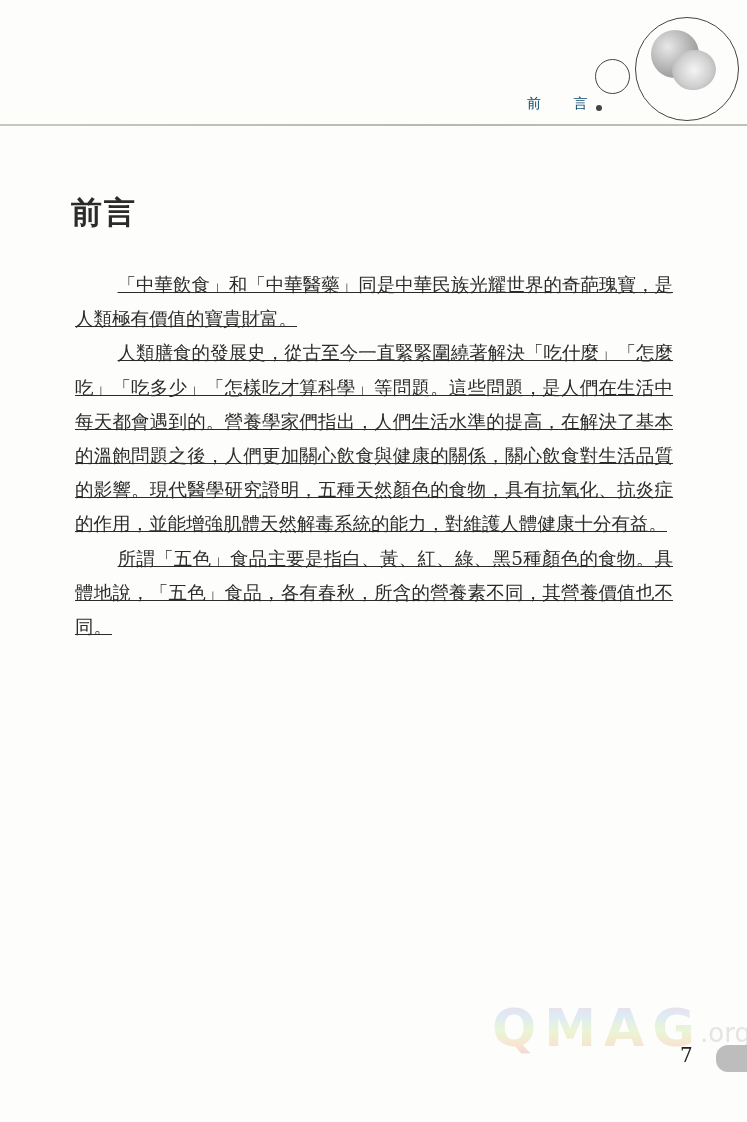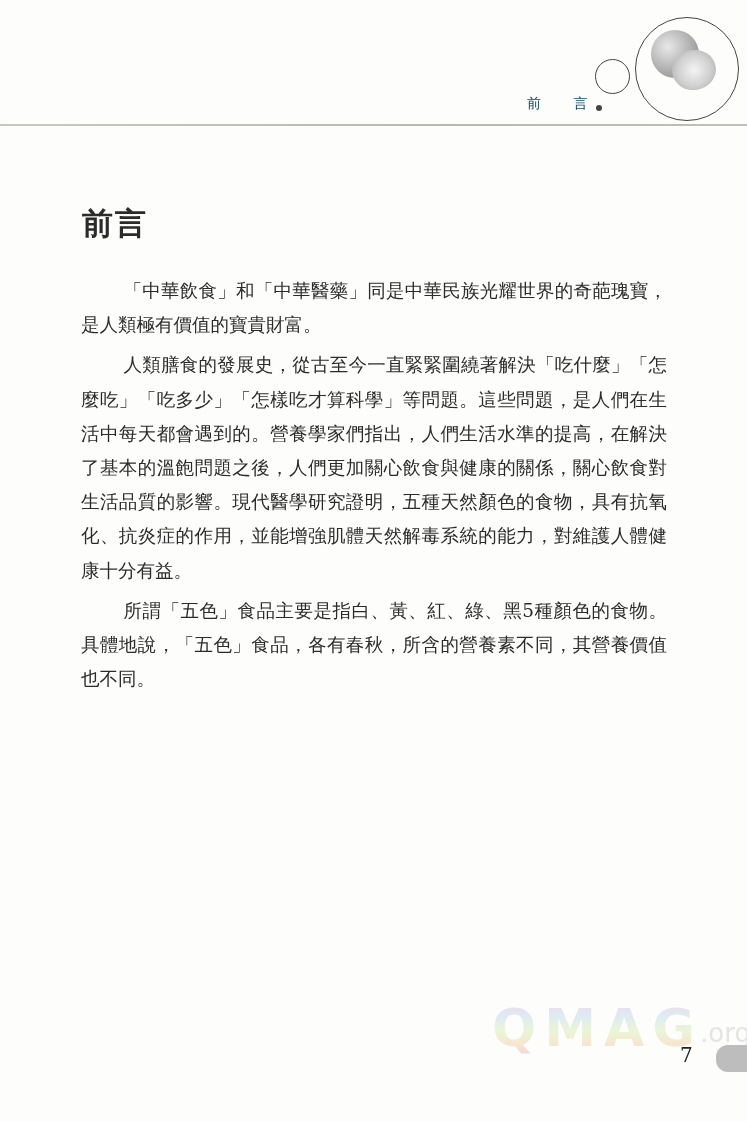--- a/index.html
+++ b/index.html
@@ -43,21 +43,21 @@
   }
   .page-title {
     position: absolute; left: 67px; top: 188px;
     font-family: "DejaVu Sans", "Liberation Sans", sans-serif;
     font-weight: bold; font-size: 31px; color: #2b2b2b; letter-spacing: 2px;
   }
   .body-text {
     position: absolute; left: 75px; top: 268px; width: 598px;
     font-size: 18.5px; line-height: 34.2px; text-align: justify; color: #2b2b2b;
   }
-  .body-text p { margin: 6px; text-indent: 2.3em; }
+  .body-text p { margin: 0; text-indent: 2.3em; text-decoration: underline; }
   .watermark {
     position: absolute; left: 492px; top: 998px;
     font-family: "DejaVu Sans", "Liberation Sans", sans-serif; font-weight: bold;
     font-size: 52px; letter-spacing: 8px;
     background: linear-gradient(to bottom, #f4d0e0, #d8e8f4 30%, #e8f4d0 55%, #f8e0c8 80%, #f0c8d8);
     -webkit-background-clip: text; background-clip: text; color: transparent;
     opacity: 0.85;
   }
   .watermark-org {
     position: absolute; left: 700px; top: 1018px;
@@ -76,21 +76,21 @@
 
 <div class="header-rule"></div>
 <div class="running-head">前 言</div>
 <div class="running-dot"></div>
 
 <div class="small-circle"></div>
 <div class="big-circle"></div>
 <div class="orange"></div>
 <div class="orange-half"></div>
 
-<h1 class="page-title" style="margin:15px;">前言</h1>
+<h1 class="page-title" style="margin:4px;">前言</h1>
 
 <div class="body-text">
   <p>「中華飲食」和「中華醫藥」同是中華民族光耀世界的奇葩瑰寶，是人類極有價值的寶貴財富。</p>
   <p>人類膳食的發展史，從古至今一直緊緊圍繞著解決「吃什麼」「怎麼吃」「吃多少」「怎樣吃才算科學」等問題。這些問題，是人們在生活中每天都會遇到的。營養學家們指出，人們生活水準的提高，在解決了基本的溫飽問題之後，人們更加關心飲食與健康的關係，關心飲食對生活品質的影響。現代醫學研究證明，五種天然顏色的食物，具有抗氧化、抗炎症的作用，並能增強肌體天然解毒系統的能力，對維護人體健康十分有益。</p>
   <p>所謂「五色」食品主要是指白、黃、紅、綠、黑5種顏色的食物。具體地說，「五色」食品，各有春秋，所含的營養素不同，其營養價值也不同。</p>
 </div>
 
 <div class="watermark">QMAG</div>
 <div class="watermark-org">.org</div>
 

